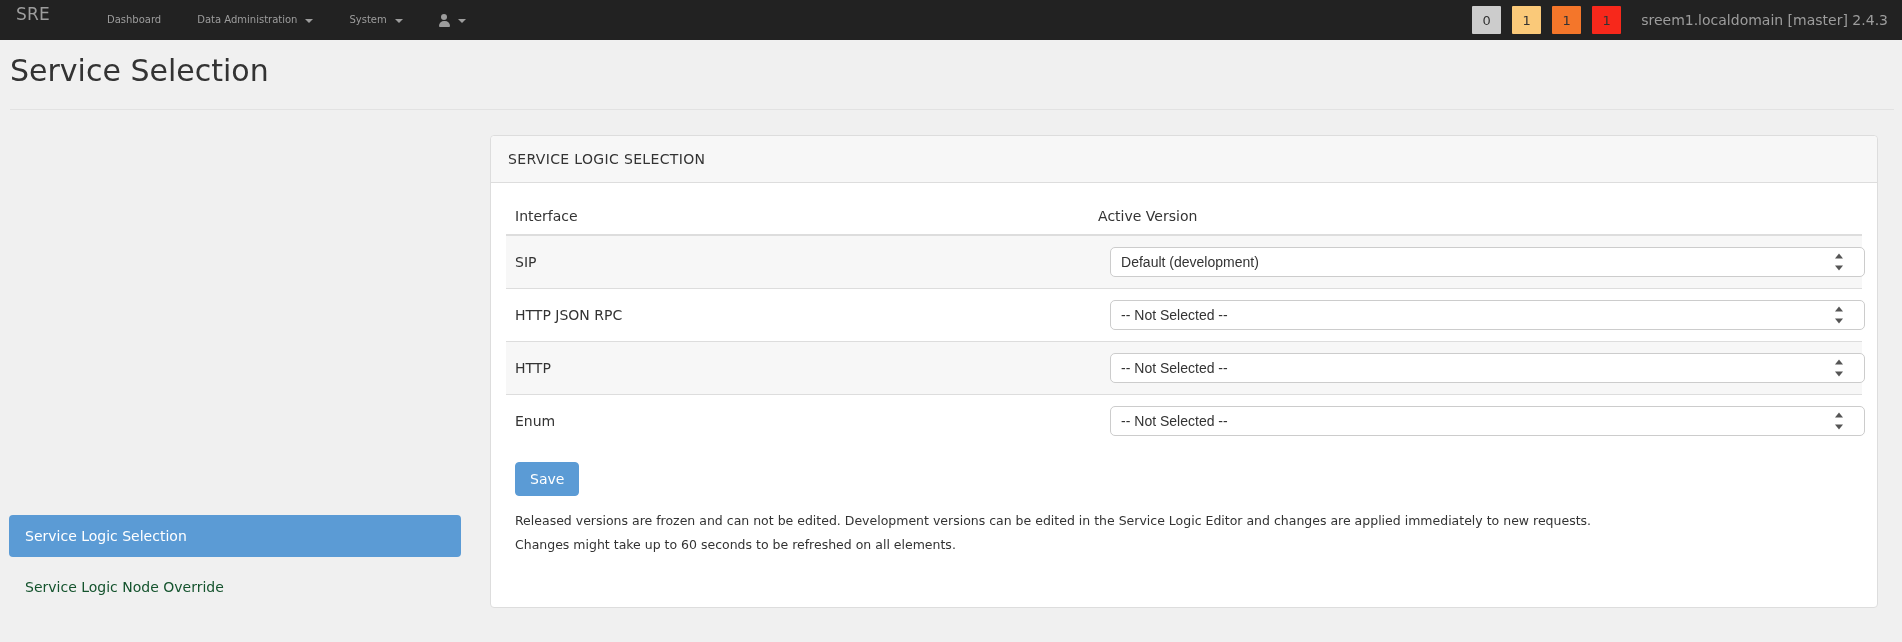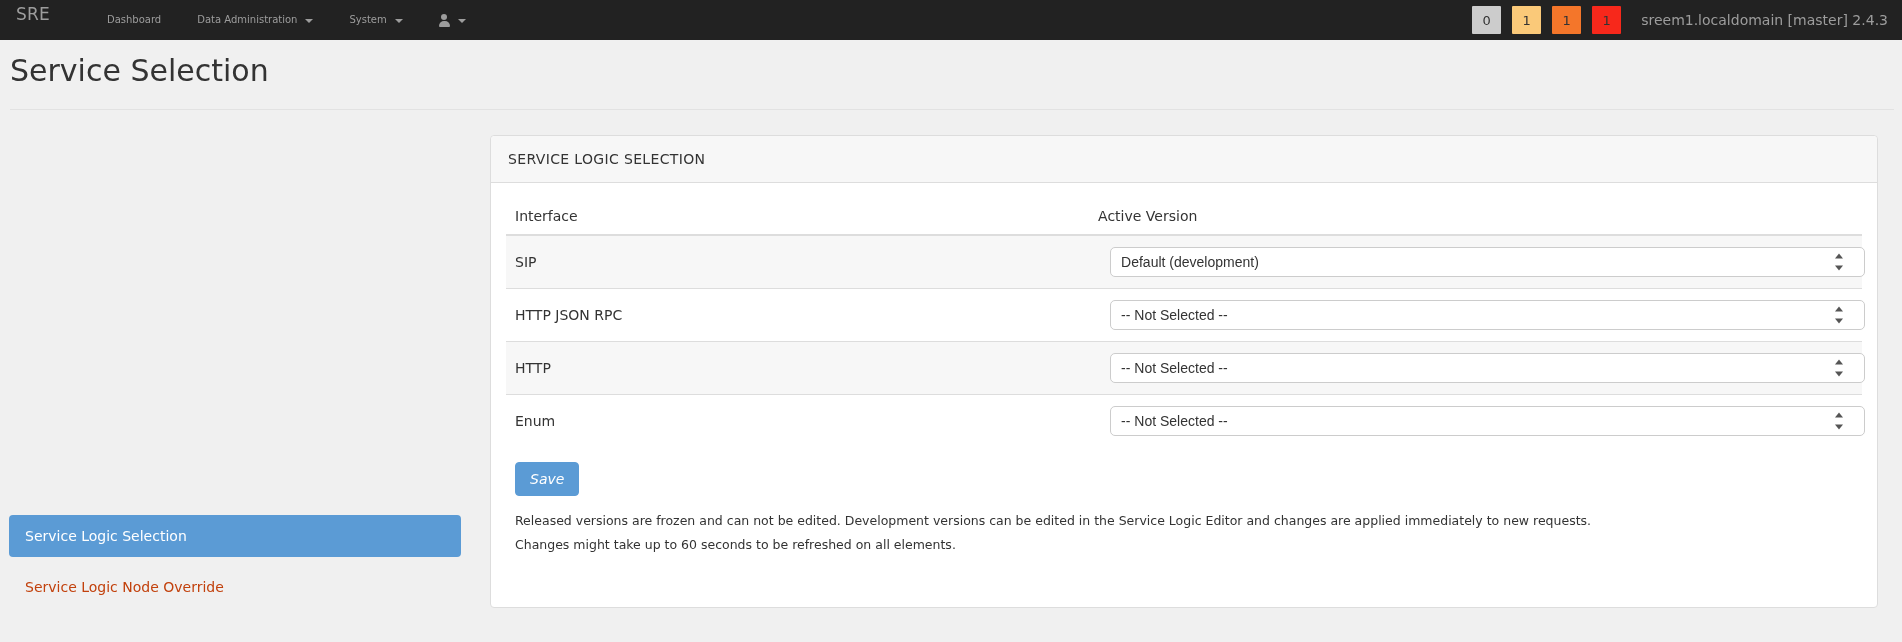--- a/index.html
+++ b/index.html
@@ -144,21 +144,21 @@
     border-radius: 4px;
     line-height: 18px;
     cursor: pointer;
   }
   .side-item.active {
     background: #5b9bd5;
     color: #ffffff;
     font-weight: 500;
   }
   .side-item.normal {
-    color: #c2410c;
+    color: #14532d;
     margin-top: 9px;
   }
 
   
   .panel {
     flex: 1;
     background: #ffffff;
     border: 1px solid #dddddd;
     border-radius: 4px;
     margin-left: 29px;
@@ -253,21 +253,20 @@
   .btn-save {
     background: #5b9bd5;
     border: 1px solid #5b9bd5;
     color: #ffffff;
     font-size: 14px;
     font-family: "DejaVu Sans", "Liberation Sans", sans-serif;
     padding: 7px 14px;
     border-radius: 4px;
     cursor: pointer;
     line-height: 18px;
-    font-style: italic;
   }
   .note {
     font-size: 12.5px;
     color: #333333;
     padding: 0 9px;
     margin: 16px 0 0 0;
     line-height: 1.45;
   }
   .note.second { margin-top: 6px; }
 </style>

